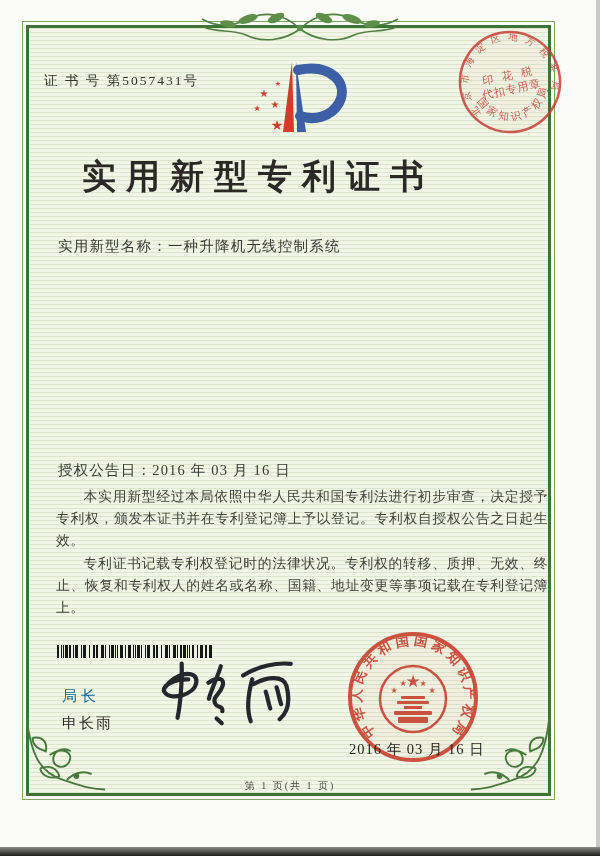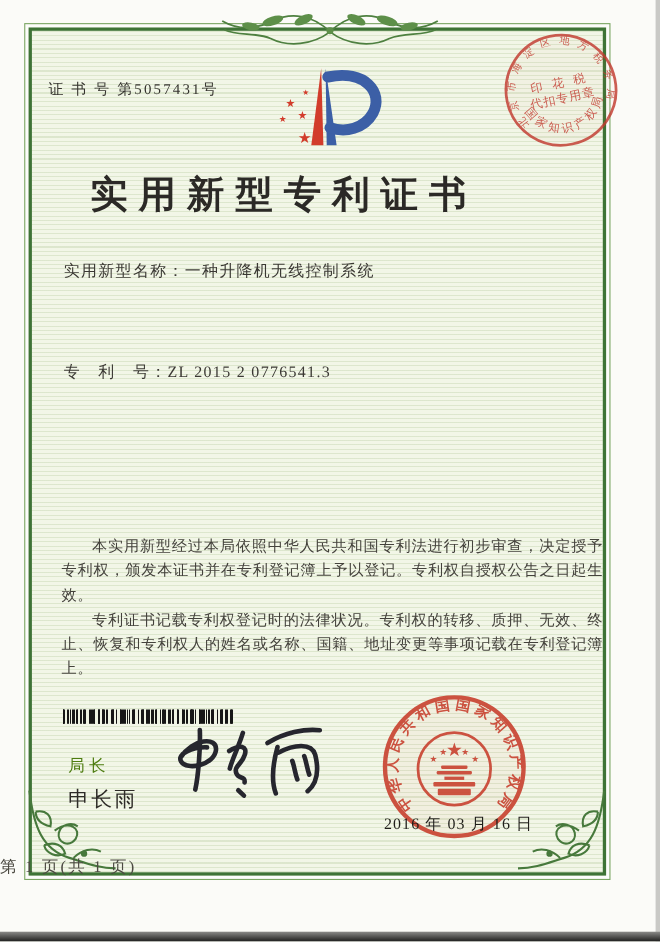--- a/index.html
+++ b/index.html
@@ -31,27 +31,27 @@
   .field-row{position:absolute;left:58px;font-size:14.5px;letter-spacing:1.2px;color:#3a3833;white-space:nowrap;z-index:4;}
   .paragraphs{position:absolute;left:56px;top:486px;width:492px;z-index:4;}
   .paragraphs p{margin:0;text-indent:2em;font-size:13.8px;line-height:22.2px;
     text-align:justify;color:#44423c;letter-spacing:0.4px;}
   .barcode{position:absolute;left:57px;top:645px;width:155px;height:13px;z-index:4;
     background-color:#eef2e2;
     background-image:
       repeating-linear-gradient(90deg,#161616 0 1.5px,transparent 1.5px 4px),
       repeating-linear-gradient(90deg,#161616 0 1px,transparent 1px 6.5px),
       repeating-linear-gradient(90deg,#161616 0 2px,transparent 2px 9px);}
-  .director-label{position:absolute;left:62px;top:687px;font-size:15px;letter-spacing:4px;color:#4d7c0f;z-index:4;}
-  .director-name{position:absolute;left:62px;top:714px;font-size:19px;letter-spacing:2px;color:#2e2c28;z-index:4;}
+  .director-label{position:absolute;left:62px;top:687px;font-size:15px;letter-spacing:4px;color:#0369a1;z-index:4;}
+  .director-name{position:absolute;left:62px;top:714px;font-size:15px;letter-spacing:2px;color:#2e2c28;z-index:4;}
   .signature{position:absolute;left:152px;top:652px;z-index:5;}
   .seal{position:absolute;left:342px;top:626px;opacity:0.9;z-index:4;}
   .issue-date{position:absolute;left:349px;top:740px;font-size:14.5px;letter-spacing:1px;color:#201f1b;z-index:6;}
-  .footer{position:absolute;left:0;width:580px;top:779px;text-align:left;
-    font-size:15px;letter-spacing:2px;color:#4c4a42;z-index:4;}
+  .footer{position:absolute;left:0;width:580px;top:779px;text-align:center;
+    font-size:10px;letter-spacing:2px;color:#4c4a42;z-index:4;}
   .tax-stamp{position:absolute;left:454px;top:26px;transform:rotate(-12deg);opacity:0.82;z-index:5;}
   .logo{position:absolute;left:236px;top:50px;z-index:4;}
   .garland{position:absolute;left:186px;top:5px;z-index:3;}
   .flourish-left{position:absolute;left:21px;top:713px;z-index:3;}
   .flourish-right{position:absolute;left:469px;top:713px;z-index:3;transform:scaleX(-1);}
 </style>
 </head>
 <body>
 
 <div class="page">
@@ -126,21 +126,21 @@
     <text x="0" y="-3" fill="#c23b30" font-size="11" letter-spacing="3" text-anchor="middle">印 花 税</text>
     <text x="0" y="11" fill="#c23b30" font-size="11" letter-spacing="1" text-anchor="middle">代扣专用章</text>
     <text fill="#c23b30" font-size="10.5" letter-spacing="3">
       <textPath href="#taxBottom" xlink:href="#taxBottom">国家知识产权局</textPath>
     </text>
   </svg>
 
   <div class="title">实用新型专利证书</div>
 
   <div class="field-row" style="top:237px"><span>实用新型名称：</span><span>一种升降机无线控制系统</span></div>
-  <div class="field-row" style="top:329px"><span>专　利　号：</span><span>ZL 2015 2 0776541.3</span></div>
+  <div class="field-row" style="top:461px"><span>授权公告日：</span><span>2016 年 03 月 16 日</span></div>
 
   <div class="paragraphs">
     <p>本实用新型经过本局依照中华人民共和国专利法进行初步审查，决定授予专利权，颁发本证书并在专利登记簿上予以登记。专利权自授权公告之日起生效。</p>
     <p>专利证书记载专利权登记时的法律状况。专利权的转移、质押、无效、终止、恢复和专利权人的姓名或名称、国籍、地址变更等事项记载在专利登记簿上。</p>
   </div>
 
   <div class="barcode"></div>
 
   <div class="director-label">局长</div>
   <div class="director-name">申长雨</div>

